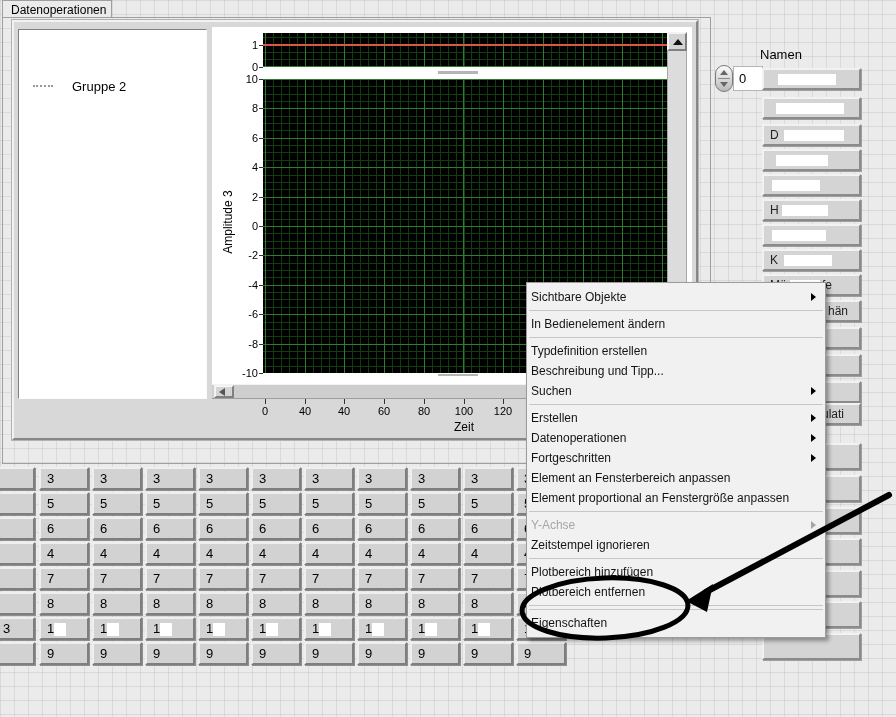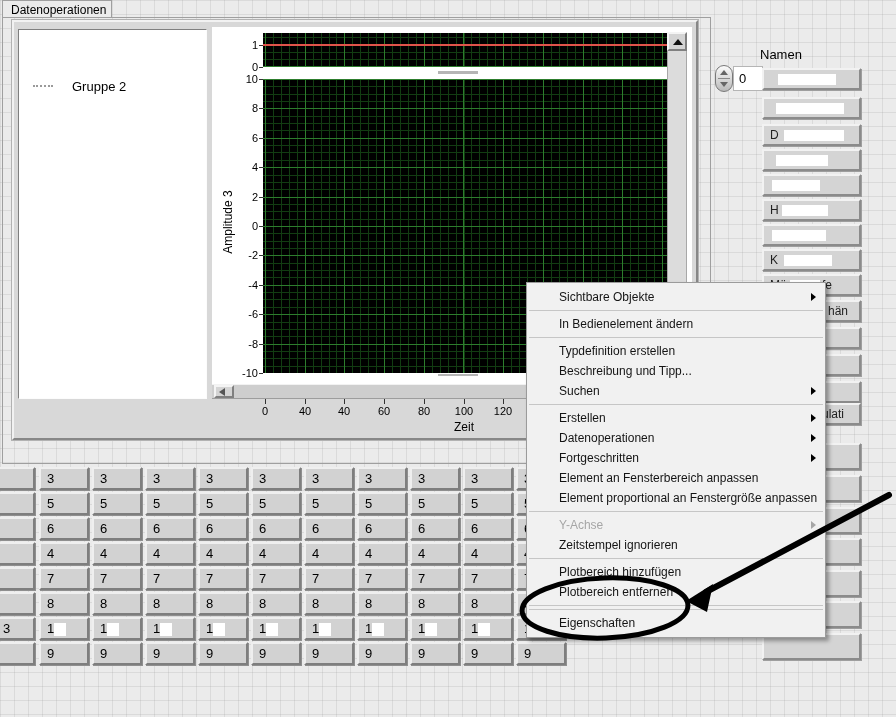--- a/index.html
+++ b/index.html
@@ -71,21 +71,21 @@
   .name-box span{position:absolute;top:2px;font-size:12px;color:#222;white-space:nowrap;}
   .name-box .patch{position:absolute;top:4px;height:11px;background:#fff;}
   
   .num-cell{width:50px;height:23px;background:#d2d2d2;z-index:1;
     border:2px solid;border-color:#efefef #7e7e7e #7e7e7e #efefef;box-shadow:1px 1px 0 #8f8f8f;
     font-size:13px;box-sizing:border-box;padding:2px 0 0 6px;overflow:hidden;}
   .num-cell .patch{position:absolute;left:13px;top:4px;width:12px;height:13px;background:#fff;}
   
   #context-menu{left:526px;top:282px;width:300px;background:#f1f1f1;border:1px solid #9b9b9b;
     box-shadow:3px 3px 4px rgba(0,0,0,.35);padding:4px 0;z-index:40;box-sizing:border-box;}
-  .mi{position:relative;height:20px;line-height:20px;padding-left:32px;font-size:12px;color:#141414;white-space:nowrap;}
+  .mi{position:relative;height:20px;line-height:20px;padding-left:4px;font-size:12px;color:#141414;white-space:nowrap;}
   .mi .arr{position:absolute;right:9px;top:6px;width:0;height:0;border-left:5px solid #000;
     border-top:4px solid transparent;border-bottom:4px solid transparent;}
   .mi.disabled{color:#a6a6a6;}
   .mi.disabled .arr{border-left-color:#a6a6a6;}
   .msep{height:1px;background:#c6c6c6;margin:3px 2px;}
   #annotation{left:0;top:0;z-index:50;pointer-events:none;}
 </style>
 </head>
 <body>
 

